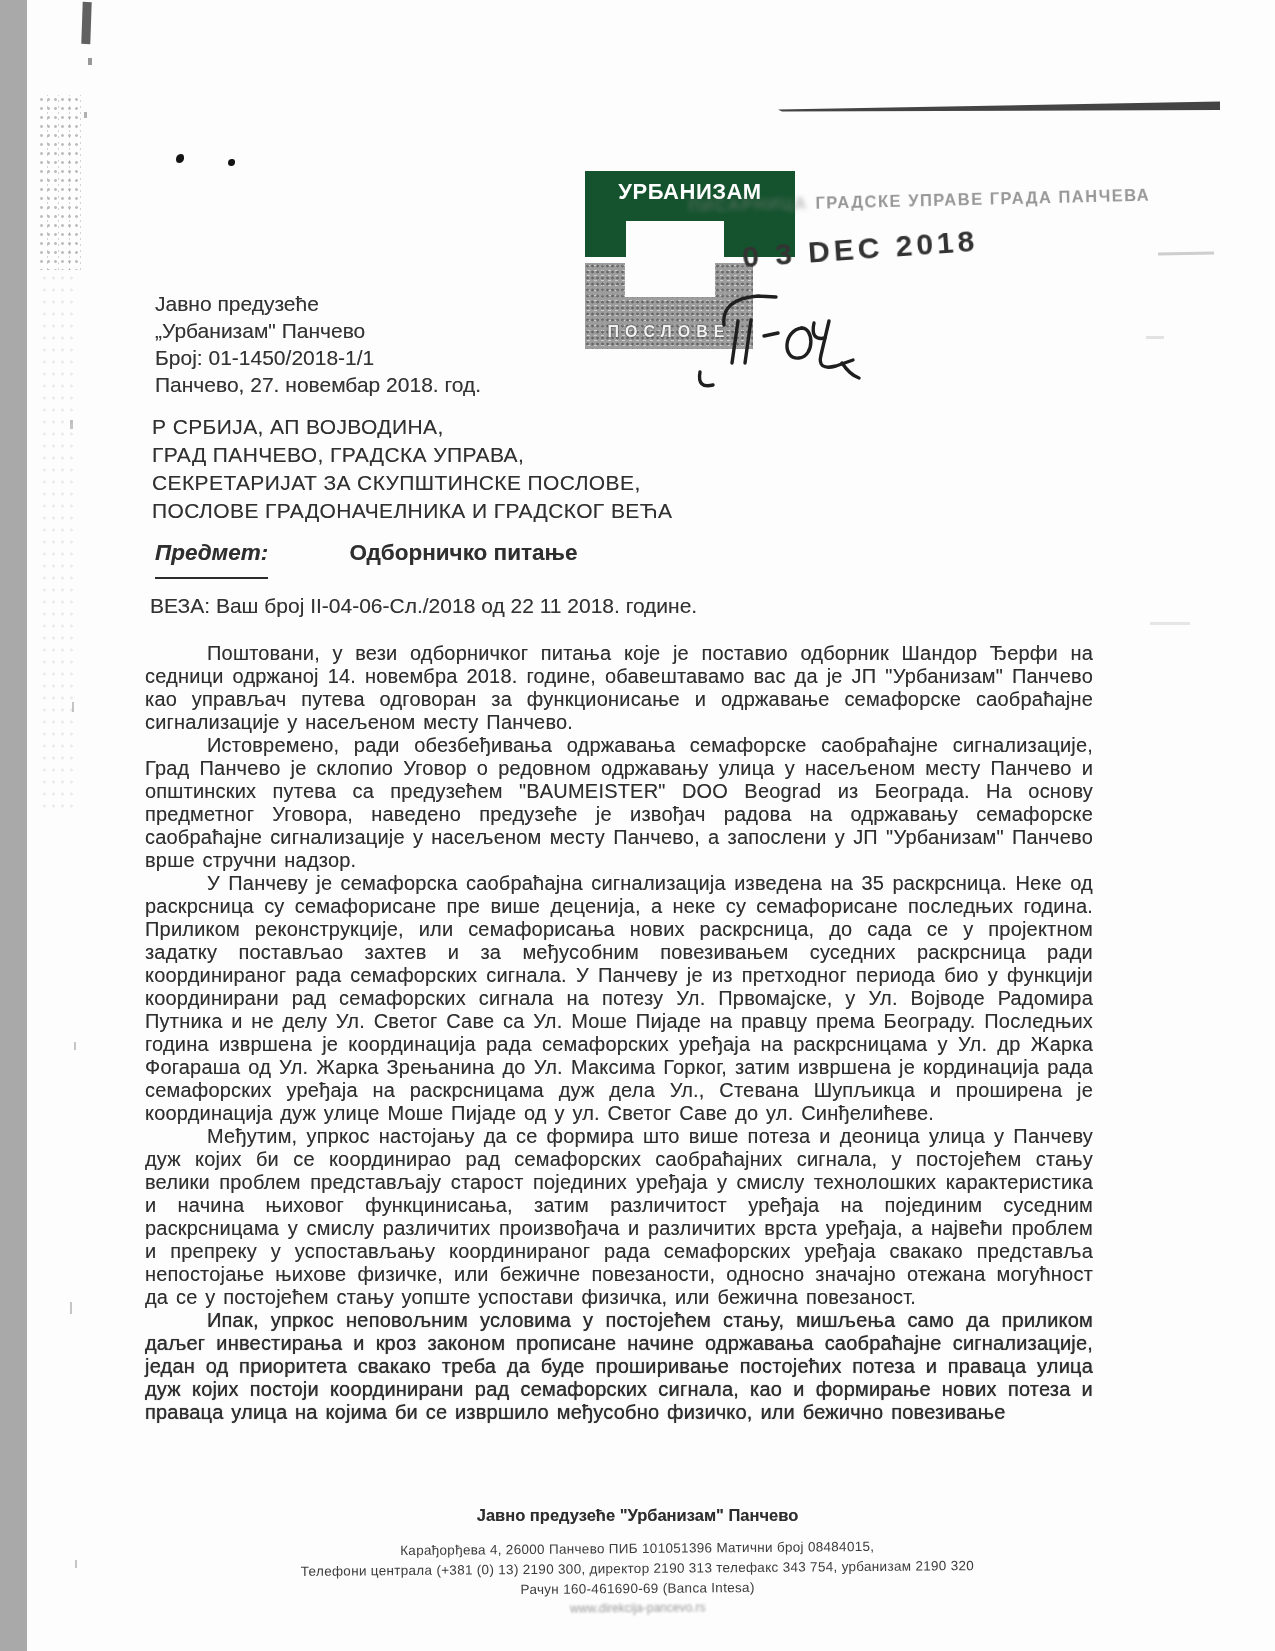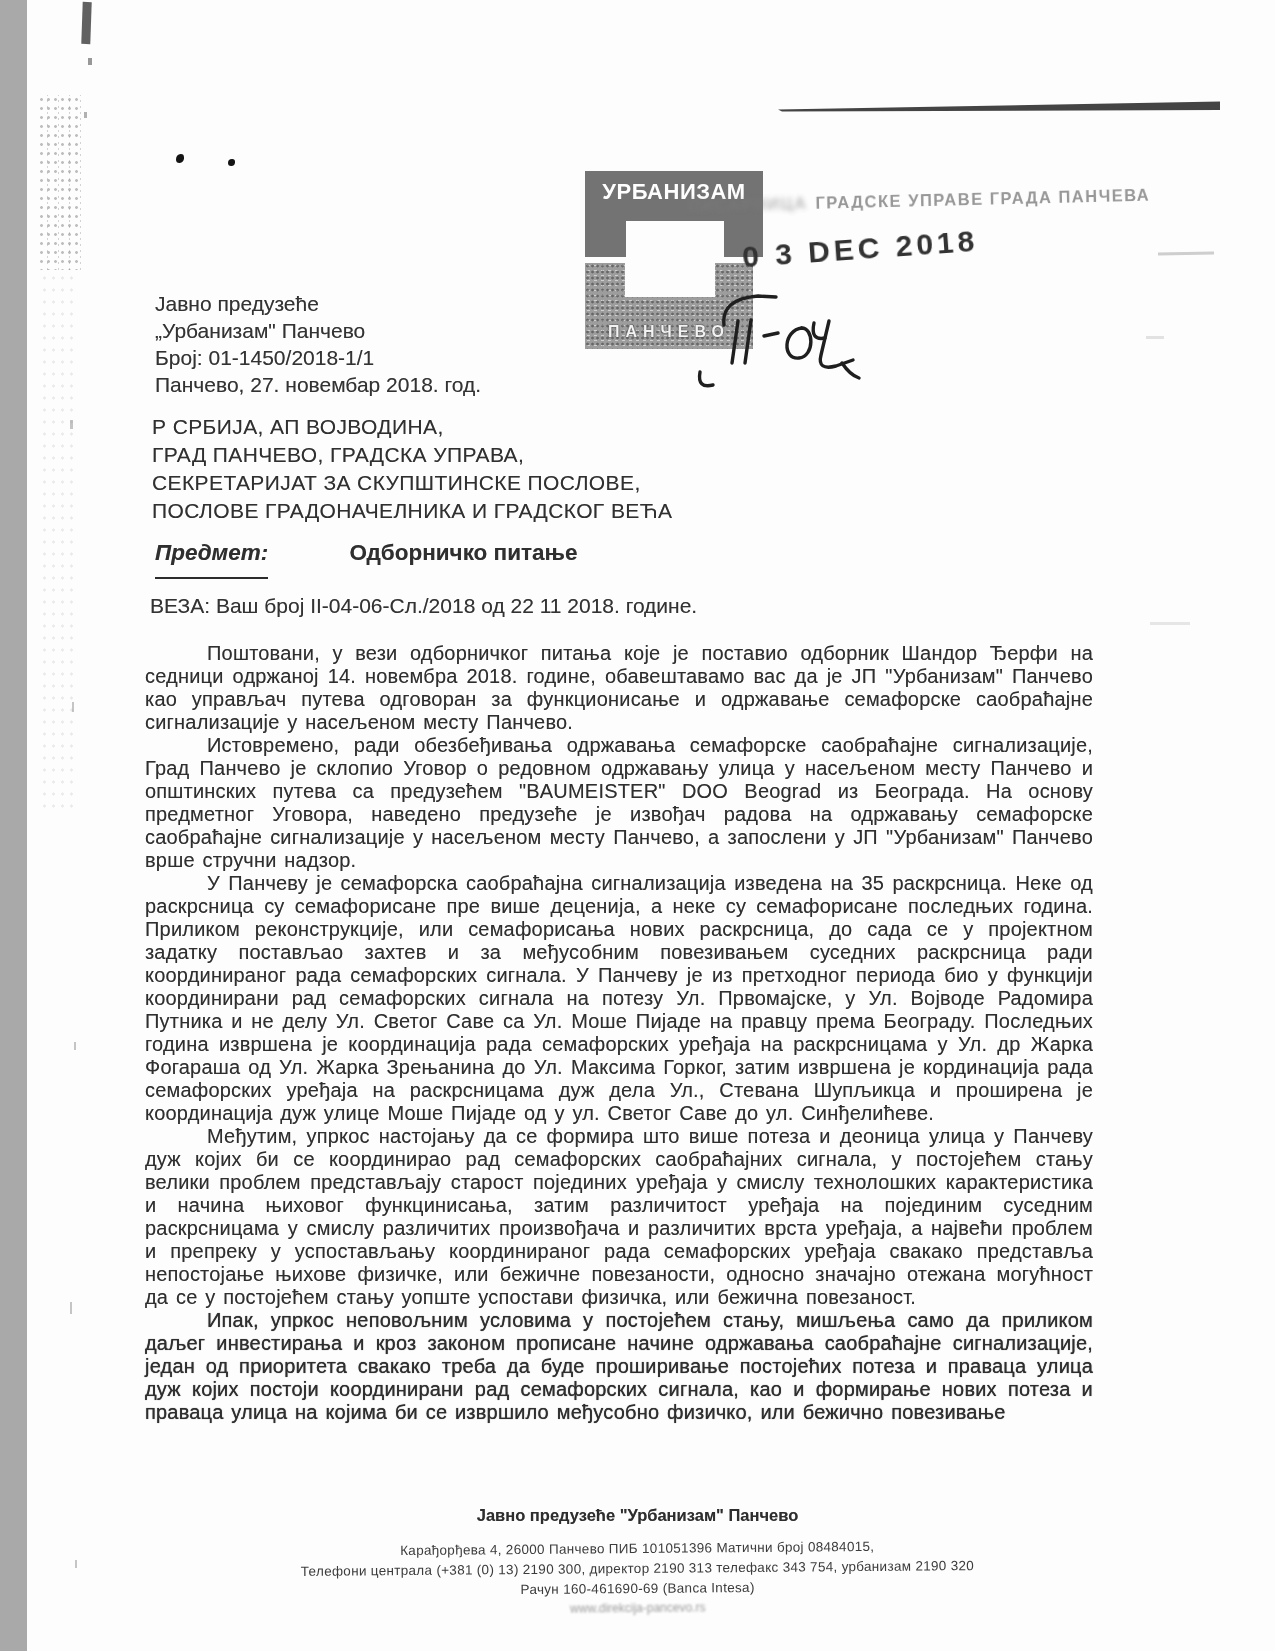--- a/index.html
+++ b/index.html
@@ -28,21 +28,21 @@
     background-image:radial-gradient(rgba(0,0,0,.5) 1px, transparent 1.4px);
     background-size:9px 12px;
   }
   .edge-mark{position:absolute;background:#8d8d8d;opacity:.5;}
   .ink-dot{position:absolute;background:#141414;border-radius:60% 40% 55% 45%;}
   .top-line{position:absolute;left:778px;top:96px;width:442px;height:30px;}
   .faint-dash{position:absolute;background:#b9b9b9;opacity:.7;}
 
   
   .logo{position:absolute;left:585px;top:171px;width:178px;}
-  .logo-black{position:relative;width:178px;height:86px;background:#737373;}
+  .logo-black{position:relative;width:210px;height:86px;background:#14532d;}
   .logo-black .logo-word{
     display:block;text-align:center;padding-top:8px;
     color:#fff;font-weight:700;font-size:22px;letter-spacing:.5px;
   }
   .logo-notch-bottom{position:absolute;left:41px;bottom:0;width:98px;height:36px;background:#fdfdfd;}
   .logo-gray{
     position:relative;margin-top:6px;width:168px;height:86px;background:#9d9d9d;
     background-image:radial-gradient(rgba(60,60,60,.55) 1px, transparent 1.4px),
                      radial-gradient(rgba(255,255,255,.5) 1px, transparent 1.3px);
     background-size:5px 6px, 7px 5px;
@@ -120,21 +120,21 @@
     <polygon points="0,13.5 442,5.5 442,14 4,15.5" fill="#2a2a2a" opacity=".88"></polygon>
   </svg>
 
   <div class="logo">
     <div class="logo-black">
       <span class="logo-word">УРБАНИЗАМ</span>
       <div class="logo-notch-bottom"></div>
     </div>
     <div class="logo-gray">
       <div class="logo-notch-top"></div>
-      <div class="logo-city">ПАНЧЕВО</div>
+      <div class="logo-city">ПОСЛОВЕ</div>
     </div>
   </div>
 
   <div class="registry-stamp">
     <span class="registry-prefix">ПИСАРНИЦА</span><span class="registry-main">ГРАДСКЕ УПРАВЕ ГРАДА ПАНЧЕВА</span>
   </div>
   <div class="date-stamp">0 3  DEC 2018</div>
   <svg class="handwriting" viewBox="0 0 260 125" aria-label="II -04">
     <path d="M 44 42 Q 41 16 78 13 L 96 14"></path>
     <path d="M 58 38 L 52 80"></path>

